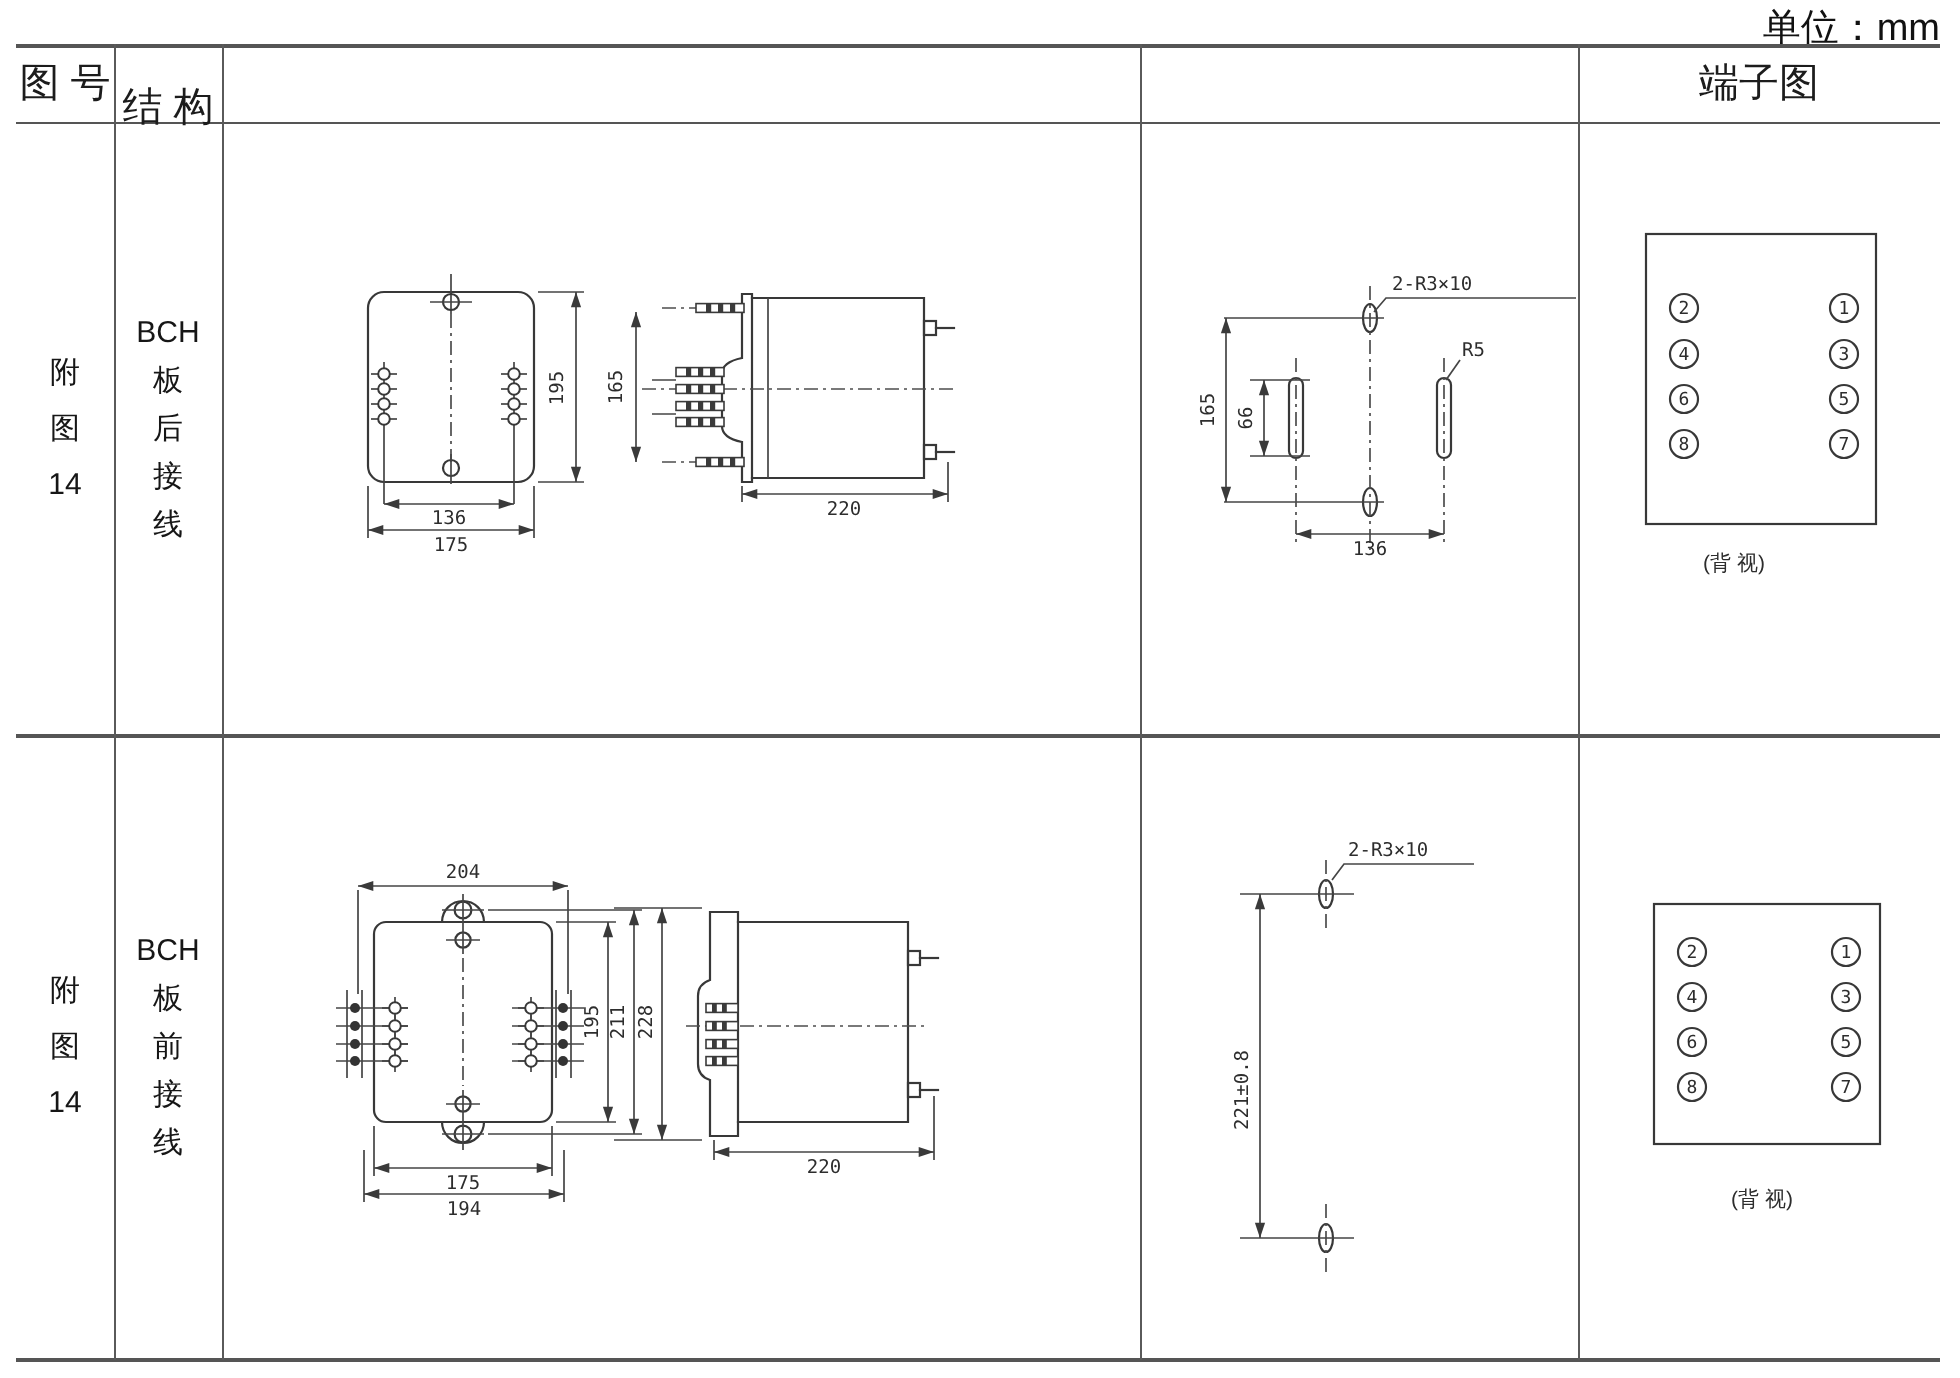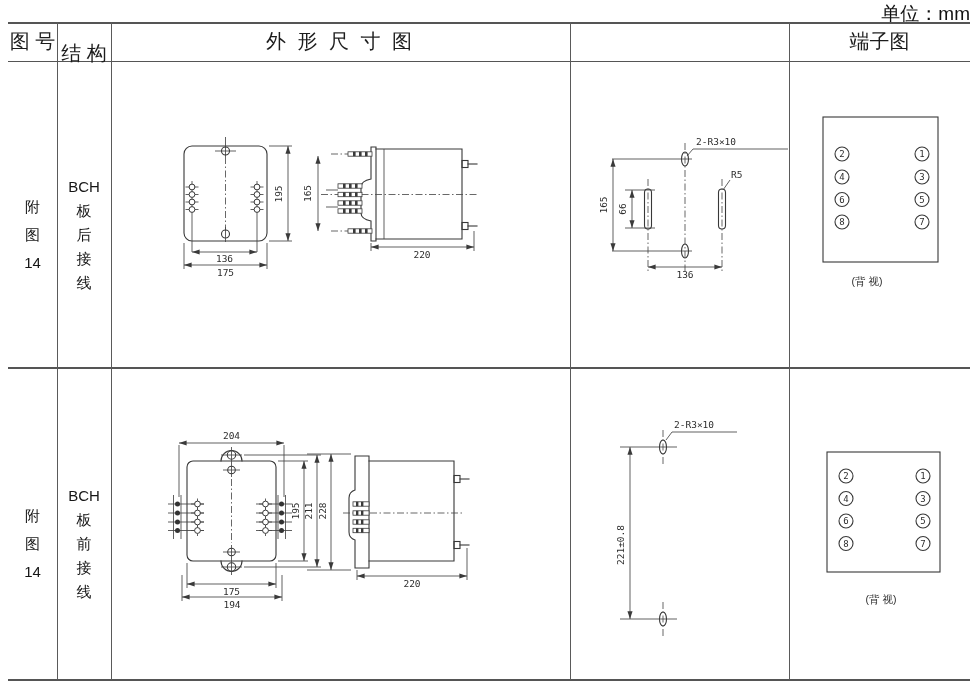--- a/index.html
+++ b/index.html
@@ -5,21 +5,21 @@
   html,body{margin:0;padding:0;background:#fff;}
   .page{position:relative;width:980px;height:689px;background:#ffffff;overflow:hidden;
         font-family:"Liberation Sans",sans-serif;color:#1e1e1e;}
   .hline{position:absolute;background:#555;}
   .vline{position:absolute;background:#5a5a5a;}
   .hcell{position:absolute;display:flex;align-items:center;justify-content:center;
          font-size:20px;color:#1c1c1c;white-space:pre;}
   .sp{letter-spacing:3px;}
   .unit{position:absolute;top:1px;left:770px;width:200px;text-align:right;font-size:19px;color:#111;}
   .vcell{position:absolute;display:flex;flex-direction:column;align-items:center;justify-content:center;
-         font-size:15px;color:#161616;margin-top:20px;}
+         font-size:15px;color:#161616;}
   .vcell span{line-height:1;}
   .g13 span{margin:6.5px 0;}
   .g9 span{margin:4.5px 0;}
   svg{position:absolute;overflow:visible;}
   .ln{stroke:#383838;stroke-width:1.1;fill:none;stroke-linecap:square;}
   .lt{stroke:#454545;stroke-width:0.85;fill:none;}
   .cl{stroke:#4d4d4d;stroke-width:0.85;fill:none;stroke-dasharray:7 2.5 1.5 2.5;}
   .dt{font-family:"DejaVu Sans Mono",monospace;font-size:9.5px;fill:#2d2d2d;}
   .num{font-family:"DejaVu Sans Mono",monospace;font-size:9px;fill:#2d2d2d;text-anchor:middle;}
   .cjk{font-family:"Liberation Sans",sans-serif;font-size:10.5px;fill:#2d2d2d;text-anchor:middle;}
@@ -66,21 +66,20 @@
   <div class="hline" style="left:8px;top:61px;width:962px;height:1.4px;"></div>
   <div class="hline" style="left:8px;top:367px;width:962px;height:1.8px;"></div>
   <div class="hline" style="left:8px;top:679px;width:962px;height:2px;"></div>
   <div class="vline" style="left:57px;top:22px;width:1.3px;height:658px;"></div>
   <div class="vline" style="left:111px;top:22px;width:1.3px;height:658px;"></div>
   <div class="vline" style="left:570px;top:22px;width:1.3px;height:658px;"></div>
   <div class="vline" style="left:789px;top:22px;width:1.3px;height:658px;"></div>
 
   <div class="hcell" style="left:8px;top:22px;width:49px;height:39px;">图 号</div>
   <div class="hcell" style="left:57px;top:22px;width:54px;height:39px;margin-top:12px;">结 构</div>
-  <div class="hcell sp" style="left:111px;top:22px;width:459px;height:39px;">外 形 尺 寸 图</div>
   <div class="hcell" style="left:789px;top:22px;width:181px;height:39px;">端子图</div>
 
   <div class="vcell g13" style="left:8px;top:61px;width:49px;height:306px;">
     <span>附</span>
     <span>图</span>
     <span>14</span>
   </div>
   <div class="vcell g9" style="left:57px;top:61px;width:54px;height:306px;">
     <span>BCH</span>
     <span>板</span>

